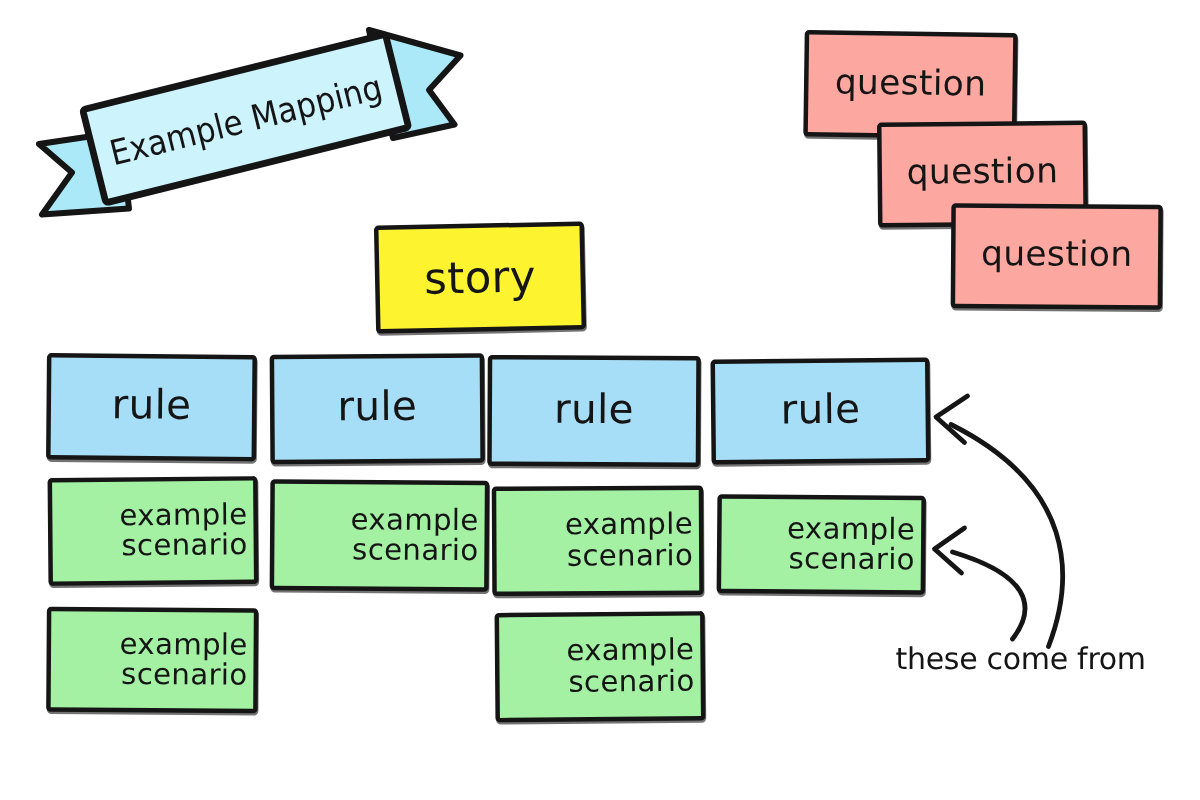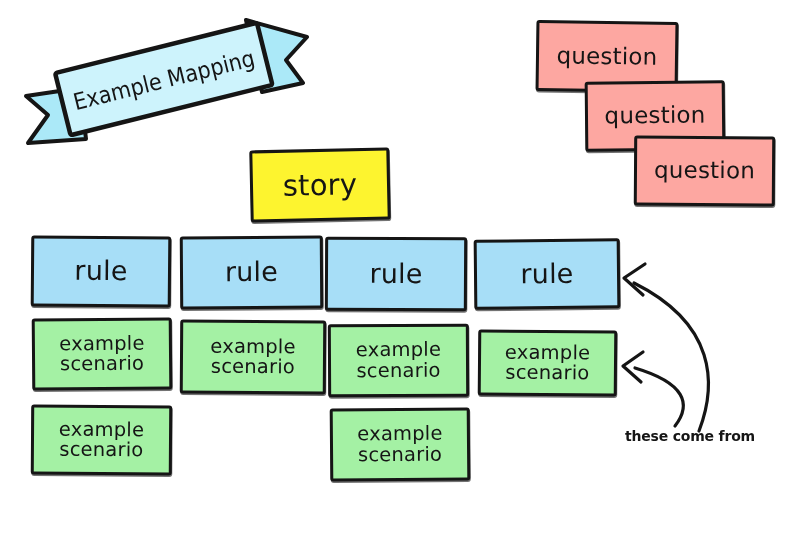--- a/index.html
+++ b/index.html
@@ -33,32 +33,31 @@
   .card.yellow { background: var(--card_yellow, #fdf42f); }
   .card-label {
     line-height: 1.04;
     letter-spacing: 0.2px;
     color: var(--ink, #151515);
     padding: 0 4px;
   }
   .lbl-story    { font-size: 29px; }
   .lbl-question { font-size: 23px; }
   .lbl-rule     { font-size: 27px; }
-  .lbl-example  { font-size: 19.5px; }
+  .lbl-example  { font-size: 19.5px; text-align: right; }
   #annotation {
     position: absolute;
     left: 597px;
     top: 428px;
-    font-size: 14px;
-    font-weight: 700;
+    font-size: 20px;
+    font-weight: 400;
     line-height: 1.15;
     letter-spacing: -0.2px;
     color: var(--ink, #151515);
     white-space: nowrap;
-    margin-left: 28px;
   }
   #arrows-layer, #banner-svg {
     position: absolute;
     pointer-events: none;
   }
   #arrows-layer { left: 0; top: 0; }
   #banner-svg { left: 14px; top: 2px; }
   svg text {
     font-family: "DejaVu Sans", "Liberation Sans", sans-serif;
   }

